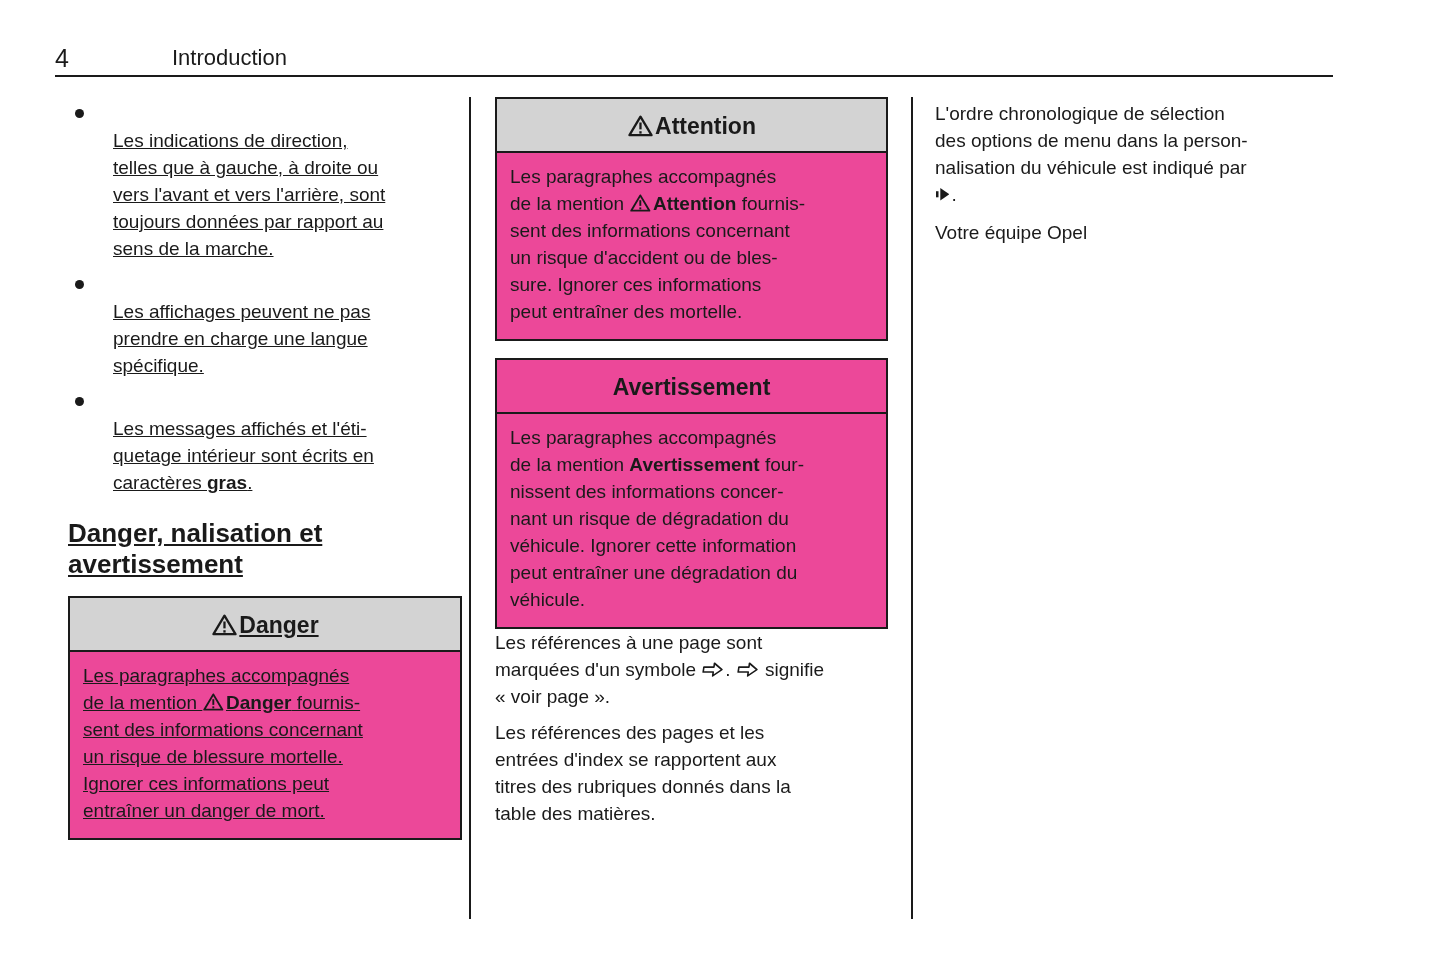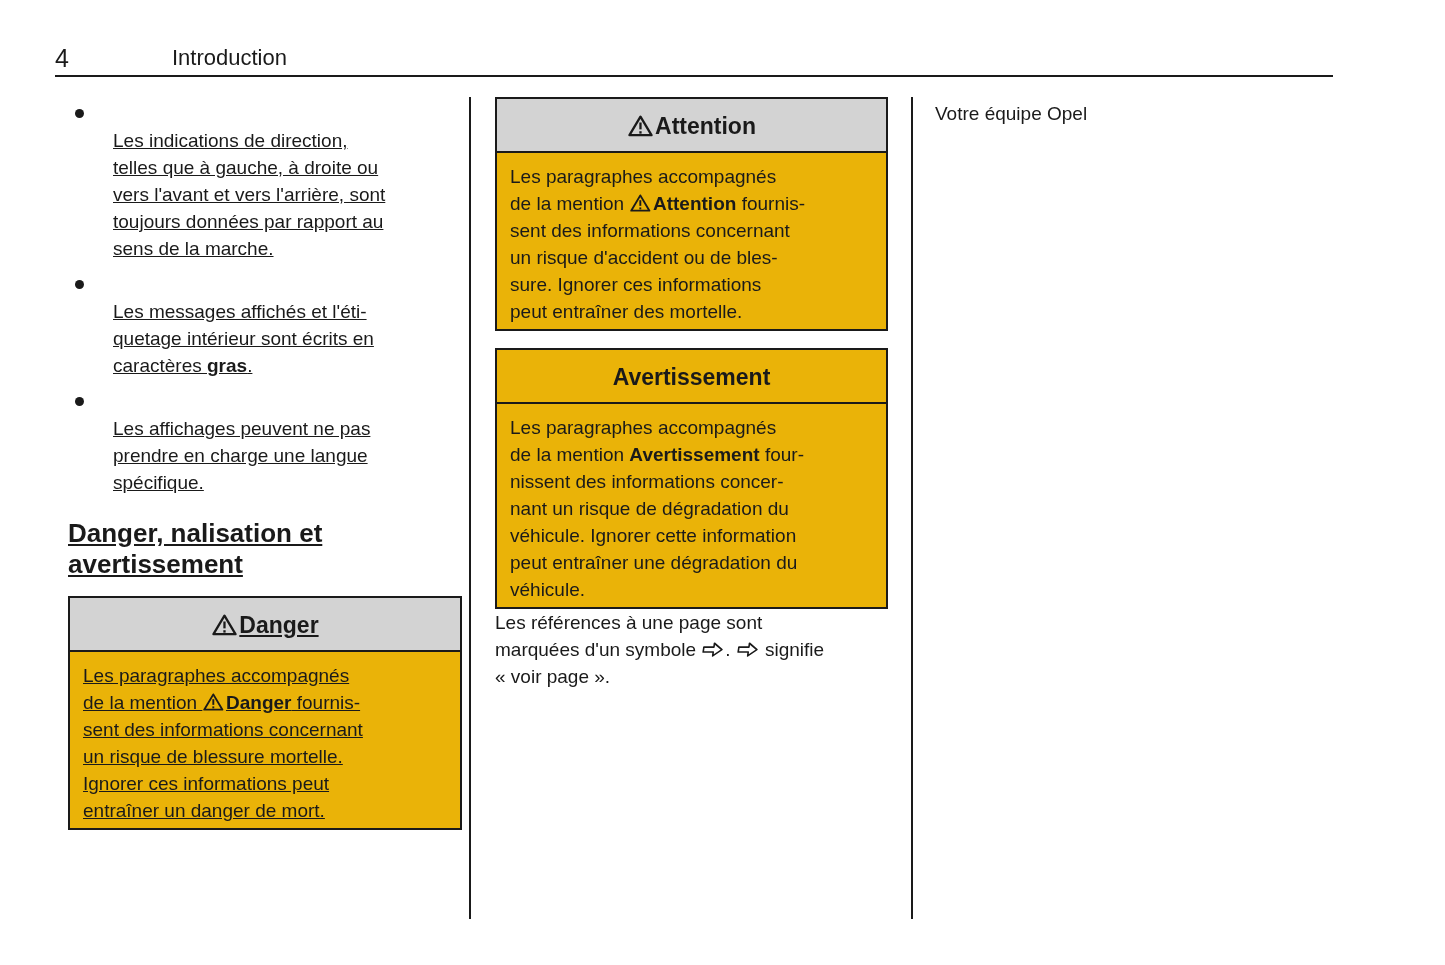--- a/index.html
+++ b/index.html
@@ -33,26 +33,26 @@
   
   ul.blist{list-style:none;margin:0;padding:0;}
   ul.blist li{position:relative;padding-left:45px;margin:0 0 9px 0;white-space:pre-line;}
   .dot{position:absolute;left:7px;top:9px;width:9px;height:9px;border-radius:50%;background:var(--text,#1a1a1a);}
 
   
   h2.shead{font-size:26px;line-height:31px;font-weight:bold;margin:22px 0 0 0;white-space:pre-line;}
   h2.shead.mid{margin:18px 0 8px 0;}
 
   
-  .wbox{border:2px solid var(--line,#1a1a1a);margin-top:16px;background:#eab308;}
+  .wbox{border:2px solid var(--line,#1a1a1a);margin-top:16px;background:#ec4899;}
   .wbox.first{margin-top:0;}
   .wbox.second{margin-top:17px;}
   .wbox-h{border-bottom:2px solid var(--line,#1a1a1a);text-align:center;font-weight:bold;font-size:23px;line-height:30px;padding:12px 4px 10px 4px;}
   .wbox-h.gray{background:var(--box-header-bg,#d3d3d3);}
-  .wbox-b{padding:10px 12px 4px 13px;white-space:pre-line;}
+  .wbox-b{padding:10px 12px 14px 13px;white-space:pre-line;}
 
   
   .icon{margin:0 2px 0 1px;display:inline-block;}
   .icon svg{height:0.95em;width:auto;vertical-align:-0.12em;display:inline-block;}
   .icon[data-name="page-reference-arrow-icon"] svg{height:0.8em;vertical-align:-0.04em;}
   .icon[data-name="menu-sequence-arrow-icon"] svg{height:0.66em;vertical-align:0.02em;}
 </style>
 </head>
 <body>
 
@@ -68,28 +68,28 @@
   <div class="col col1" data-name="column-left">
     <ul class="blist" data-name="bullet-list">
       <li data-name="list-item">
         <span class="dot" data-name="bullet-icon"></span><span data-name="list-item-text"><span>Les indications de direction,
 telles que à gauche, à droite ou
 vers l'avant et vers l'arrière, sont
 toujours données par rapport au
 sens de la marche.</span></span>
       </li>
       <li data-name="list-item">
+        <span class="dot" data-name="bullet-icon"></span><span data-name="list-item-text"><span>Les affichages peuvent ne pas
+prendre en charge une langue
+spécifique.</span></span>
+      </li>
+      <li data-name="list-item">
         <span class="dot" data-name="bullet-icon"></span><span data-name="list-item-text"><span>Les messages affichés et l'éti-
 quetage intérieur sont écrits en
 caractères </span><span class="b">gras</span><span>.</span></span>
-      </li>
-      <li data-name="list-item">
-        <span class="dot" data-name="bullet-icon"></span><span data-name="list-item-text"><span>Les affichages peuvent ne pas
-prendre en charge une langue
-spécifique.</span></span>
       </li>
     </ul>
 
     <h2 class="shead" data-name="section-heading-danger-attention">Danger, nalisation et
 avertissement</h2>
 
     <div class="wbox" data-name="danger-box">
       <div class="wbox-h gray" data-name="danger-box-header"><span class="icon" data-name="warning-triangle-icon"><svg viewBox="0 0 24 21" xmlns="http://www.w3.org/2000/svg">
               <path d="M12 1.6 L22.6 19.4 H1.4 Z" fill="none" stroke="currentColor" stroke-width="2.2" stroke-linejoin="round"></path>
               <rect x="10.9" y="7.2" width="2.2" height="6.6" fill="currentColor"></rect>
@@ -138,19 +138,30 @@
 véhicule.</span></div>
     </div>
 
     <p class="flow" data-name="symbols-paragraph-1"><span>Les références à une page sont
 marquées d'un symbole </span><span class="icon" data-name="page-reference-arrow-icon"><svg viewBox="0 0 22 16" xmlns="http://www.w3.org/2000/svg" style="transform:skewX(-8deg)">
             <path d="M1.6 5.4 H12.2 V1.3 L21 8 L12.2 14.7 V10.6 H1.6 Z" fill="none" stroke="currentColor" stroke-width="1.7" stroke-linejoin="round"></path>
           </svg></span><span>. </span><span class="icon" data-name="page-reference-arrow-icon"><svg viewBox="0 0 22 16" xmlns="http://www.w3.org/2000/svg" style="transform:skewX(-8deg)">
             <path d="M1.6 5.4 H12.2 V1.3 L21 8 L12.2 14.7 V10.6 H1.6 Z" fill="none" stroke="currentColor" stroke-width="1.7" stroke-linejoin="round"></path>
           </svg></span><span> signifie
 « voir page ».</span></p>
+    <p class="flow" data-name="symbols-paragraph-2"><span>Les références des pages et les
+entrées d'index se rapportent aux
+titres des rubriques donnés dans la
+table des matières.</span></p>
   </div>
 
   <div class="col col3" data-name="column-right">
+    <p class="flow" style="margin-bottom:11px;" data-name="menu-order-paragraph"><span>L'ordre chronologique de sélection
+des options de menu dans la person-
+nalisation du véhicule est indiqué par
+</span><span class="icon" data-name="menu-sequence-arrow-icon"><svg viewBox="0 0 15 14" xmlns="http://www.w3.org/2000/svg">
+            <rect x="0" y="3.6" width="2.8" height="6.8" fill="currentColor"></rect>
+            <path d="M4.8 0 L15 7 L4.8 14 Z" fill="currentColor"></path>
+          </svg></span><span>.</span></p>
     <p class="flow" data-name="signature-text">Votre équipe Opel</p>
   </div>
 
 </div>
 
 </body></html>

